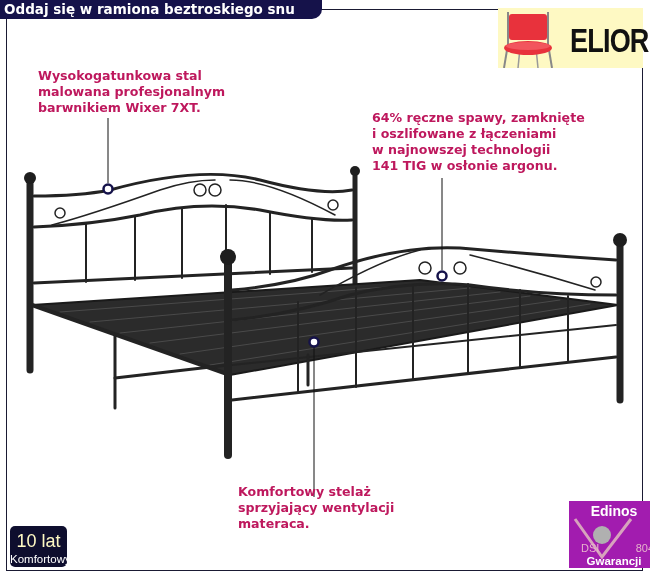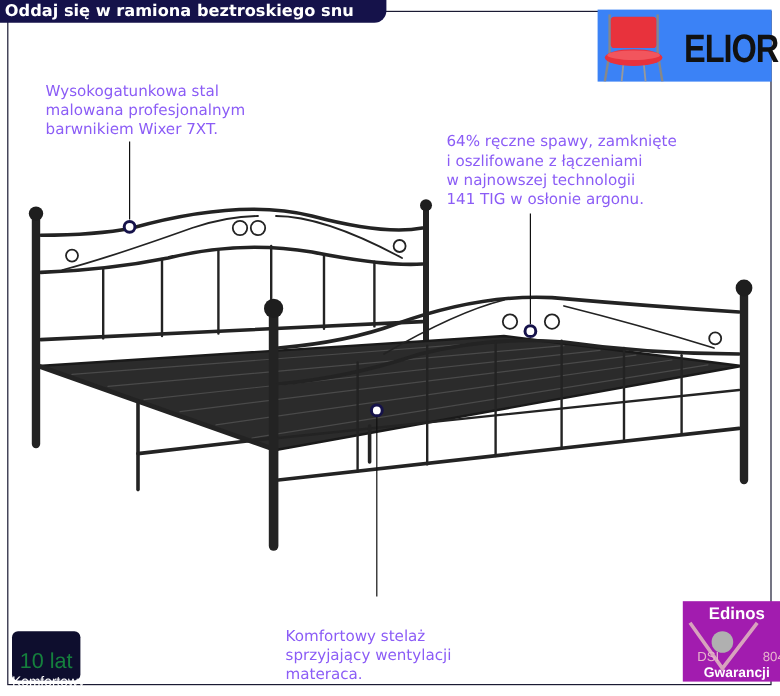--- a/index.html
+++ b/index.html
@@ -1,23 +1,23 @@
 <!DOCTYPE html>
 <html><head>
   <meta charset="utf-8">
   <style>
     html, body { margin: 0; padding: 0; background: #ffffff; }
     body { width: 650px; height: 580px; position: relative; overflow: hidden; font-family: "DejaVu Sans", sans-serif; }
     .frame { position: absolute; left: 6px; top: 9px; width: 637px; height: 562px; border: 1px solid #1a1a33; box-sizing: border-box; }
     .title-bar { position: absolute; left: 0; top: 0; height: 19px; padding: 0 27px 0 4px; background: #15124a; color: #ffffff; font-weight: bold; font-size: 13.5px; line-height: 19px; border-bottom-right-radius: 10px; white-space: nowrap; z-index: 3; }
-    .brand { position: absolute; left: 498px; top: 8px; width: 145px; height: 60px; background: #3b82f6; z-index: 3; }
+    .brand { position: absolute; left: 498px; top: 8px; width: 145px; height: 60px; background: #fef9c3; z-index: 3; }
     .brand-name { position: absolute; left: 72px; top: 14px; font-family: "Liberation Sans", sans-serif; font-weight: bold; font-size: 33px; letter-spacing: -1px; color: #111; transform: scaleX(0.82); transform-origin: left; }
-    .callout { position: absolute; color: #8b5cf6; font-weight: normal; font-size: 12.6px; line-height: 16px; white-space: pre; z-index: 3; }
+    .callout { position: absolute; color: #be185d; font-weight: bold; font-size: 12.6px; line-height: 16px; white-space: pre; z-index: 3; }
     .badge-warranty { position: absolute; left: 10px; top: 526px; width: 57px; height: 41px; background: #0e0e2e; border-radius: 5px; text-align: center; z-index: 3; }
-    .badge-warranty .years { color: #15803d; font-family: "Liberation Sans", sans-serif; font-size: 18px; line-height: 22px; display: block; margin-top: 14px; }
+    .badge-warranty .years { color: #fef9c3; font-family: "Liberation Sans", sans-serif; font-size: 18px; line-height: 22px; display: block; margin-top: 4px; }
     .badge-warranty .label { color: #ffffff; font-family: "Liberation Sans", sans-serif; font-size: 11.5px; line-height: 14px; display: block; }
     .badge-cert { position: absolute; left: 569px; top: 501px; width: 90px; height: 67px; background: #a21caf; z-index: 3; overflow: hidden; }
     .badge-cert .top { position: absolute; left: 0; right: 0; top: 2px; text-align: center; color: #fff; font-weight: bold; font-family: "Liberation Sans", sans-serif; font-size: 14px; }
     .badge-cert .dsi { position: absolute; left: 12px; top: 41px; color: #e6b3cc; font-family: "Liberation Sans", sans-serif; font-size: 11px; }
     .badge-cert .num { position: absolute; right: 5px; top: 41px; color: #e6b3cc; font-family: "Liberation Sans", sans-serif; font-size: 11px; }
     .badge-cert .bottom { position: absolute; left: 0; right: 0; bottom: 1px; text-align: center; color: #fff; font-weight: bold; font-family: "Liberation Sans", sans-serif; font-size: 11.5px; }
     svg.art { position: absolute; left: 0; top: 0; z-index: 2; }
   </style>
 </head>
 <body>
@@ -122,21 +122,21 @@
   </g>
 </svg>
 
 <div class="callout" style="left:38px;top:68px;">Wysokogatunkowa stal
 malowana profesjonalnym
 barwnikiem Wixer 7XT.</div>
 <div class="callout" style="left:372px;top:110px;">64% ręczne spawy, zamknięte
 i oszlifowane z łączeniami
 w najnowszej technologii
 141 TIG w osłonie argonu.</div>
-<div class="callout" style="left:238px;top:522px;">Komfortowy stelaż
+<div class="callout" style="left:238px;top:484px;">Komfortowy stelaż
 sprzyjający wentylacji
 materaca.</div>
 
 <div class="badge-warranty">
   <span class="years">10 lat</span>
   <span class="label">Komfortowy</span>
 </div>
 
 <div class="badge-cert">
   <svg width="66" height="67" viewBox="0 0 66 67" style="position:absolute;left:0;top:0;">

